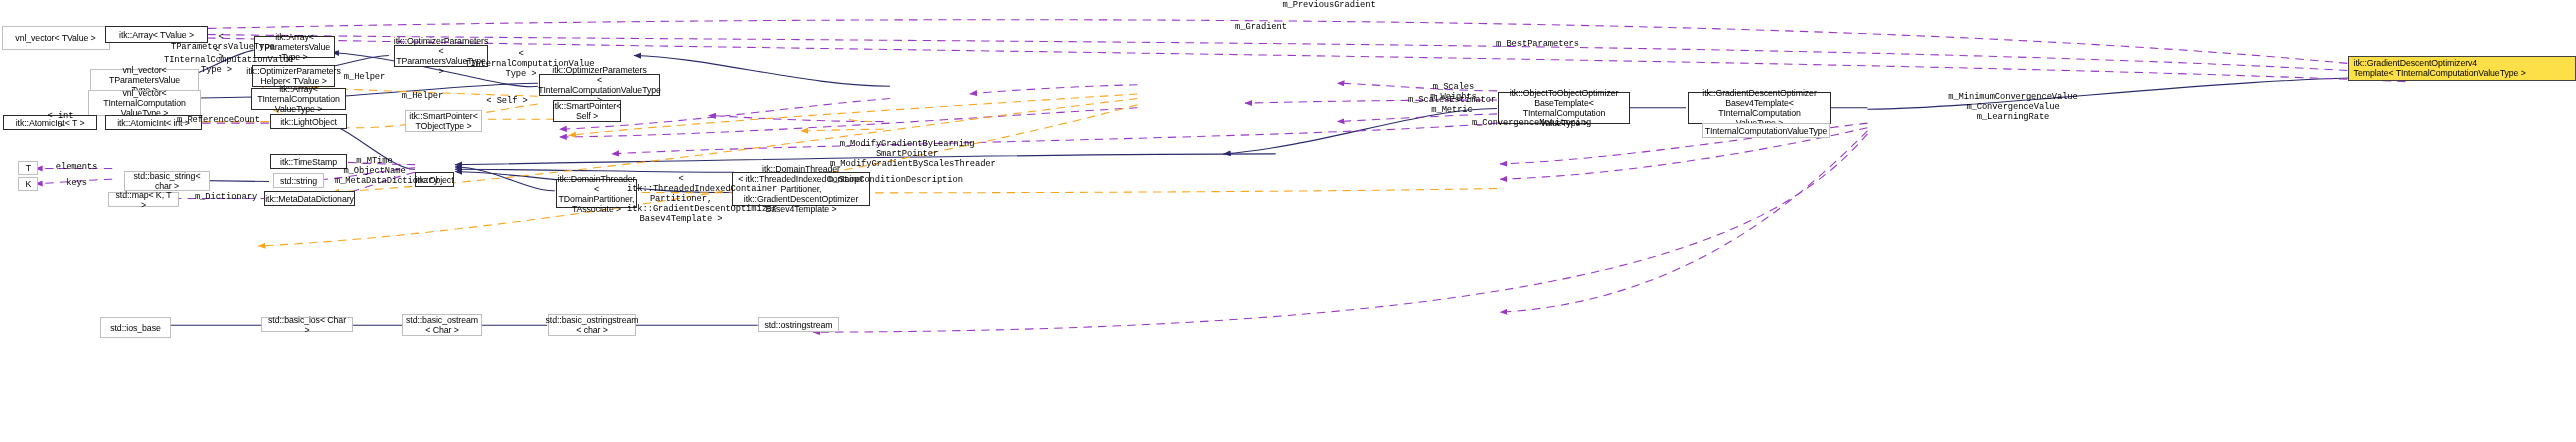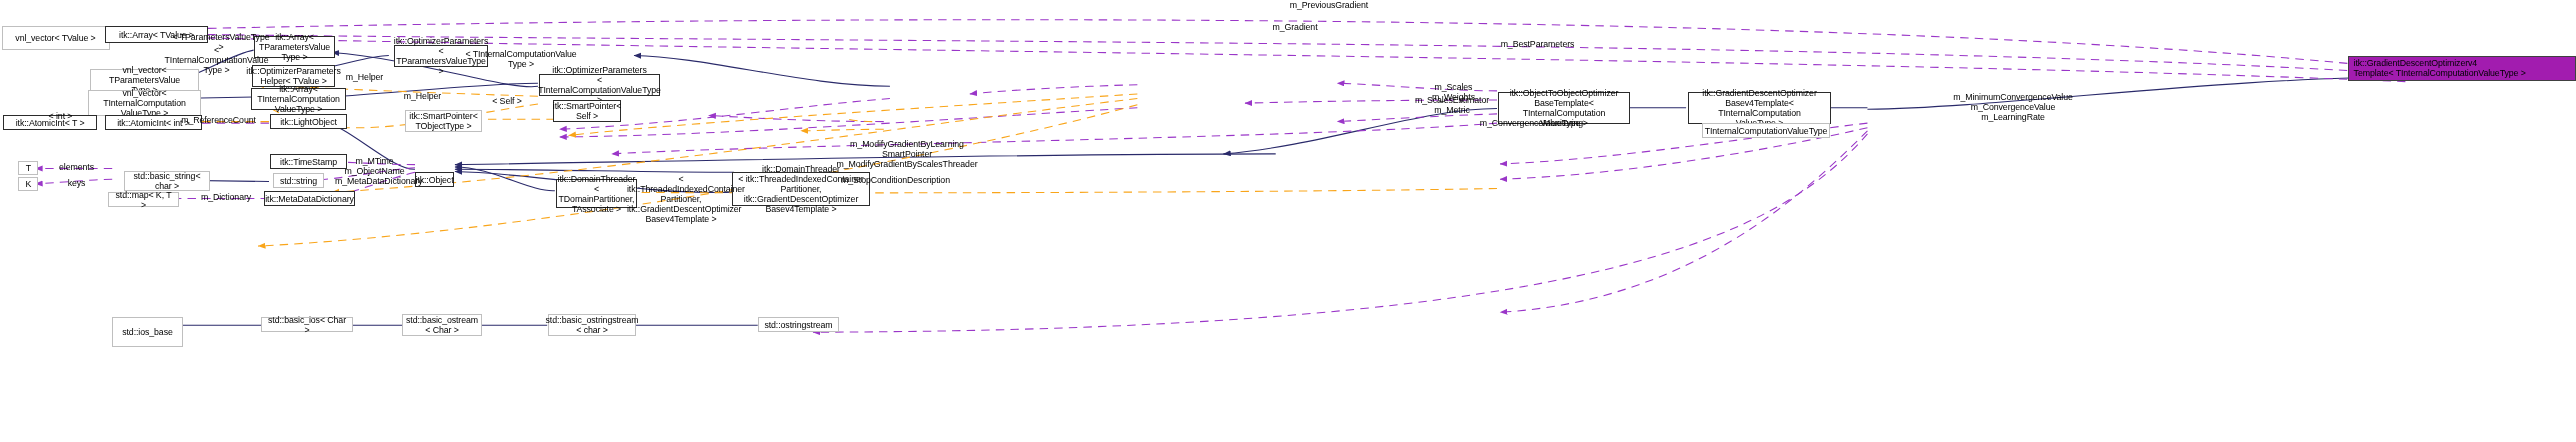--- a/index.html
+++ b/index.html
@@ -29,32 +29,33 @@
     background:#ffffff;
     white-space:pre-line;
     padding:0.8px 3.1px;
     letter-spacing:-0.1px;
   }
   
   .node.ext{ border:0.8px solid #bfbfbf; }
   
   .node.itk{ border:1.2px solid #2b2b2b; }
   
-  .node.focus{ border:1.2px solid #404040; background:#a21caf; }
+  .node.focus{ border:1.2px solid #404040; background:#fde047; }
   .node.lft{ justify-content:flex-start; text-align:left; }
 
   .edgelabel{
     position:absolute;
     font-size:8.8px;
     line-height:10px;
     color:#000000;
     text-align:center;
     white-space:pre-line;
     letter-spacing:-0.1px;
     background:transparent;
+    font-family:Liberation Mono, monospace;
   }
 </style>
 </head>
 <body>
 
 <div id="canvas">
 
   <svg id="edges" viewBox="0 0 3352 576">
     <defs>
       <marker id="arrowNavy" markerWidth="11" markerHeight="11" refX="9.5" refY="4" orient="auto" markerUnits="userSpaceOnUse">
@@ -174,21 +175,21 @@
 
   <div class="node ext" style="left:124px;top:171px;width:86px;height:20px;"><span>std::basic_string&lt;
 char &gt;</span></div>
 
   <div class="node ext" style="left:273px;top:173px;width:51px;height:15.4px;"><span>std::string</span></div>
 
   <div class="node ext" style="left:108px;top:192px;width:71px;height:15.4px;"><span>std::map&lt; K, T &gt;</span></div>
 
   <div class="node itk" style="left:264px;top:191px;width:91px;height:15.4px;"><span>itk::MetaDataDictionary</span></div>
 
-  <div class="node ext" style="left:112px;top:317px;width:71px;height:30px;"><span>std::ios_base</span></div>
+  <div class="node ext" style="left:100px;top:317px;width:71px;height:21px;"><span>std::ios_base</span></div>
 
   <div class="node ext" style="left:261px;top:317px;width:92px;height:15.4px;"><span>std::basic_ios&lt; Char &gt;</span></div>
 
   <div class="node ext" style="left:402px;top:314px;width:80px;height:22px;"><span>std::basic_ostream
 &lt; Char &gt;</span></div>
 
   <div class="node ext" style="left:548px;top:314px;width:88px;height:22px;"><span>std::basic_ostringstream
 &lt; char &gt;</span></div>
 
   <div class="node ext" style="left:758px;top:317px;width:81px;height:15.4px;"><span>std::ostringstream</span></div>
@@ -222,21 +223,21 @@
 
   <div class="node focus lft" style="left:2348px;top:56px;width:228px;height:24.6px;padding-left:4.6px;"><span>itk::GradientDescentOptimizerv4
 Template&lt; TInternalComputationValueType &gt;</span></div>
 
   <div class="node ext" style="left:18.4px;top:161px;width:20px;height:14px;"><span>T</span></div>
 
   <div class="node ext" style="left:18.4px;top:177px;width:20px;height:14px;"><span>K</span></div>
 
   <div class="edgelabel" style="left:1260px;top:0px;width:138px;"><span>m_PreviousGradient</span></div>
 
-  <div class="edgelabel" style="left:1241px;top:21.5px;width:108px;"><span>m_Gradient</span></div>
+  <div class="edgelabel" style="left:1207px;top:21.5px;width:108px;"><span>m_Gradient</span></div>
 
   <div class="edgelabel" style="left:1476px;top:39px;width:123px;"><span>m_BestParameters</span></div>
 
   <div class="edgelabel" style="left:171px;top:32px;width:100px;"><span>&lt; TParametersValueType &gt;</span></div>
 
   <div class="edgelabel" style="left:164px;top:45px;width:105px;"><span>&lt; TInternalComputationValue
 Type &gt;</span></div>
 
   <div class="edgelabel" style="left:465px;top:49px;width:112px;"><span>&lt; TInternalComputationValue
 Type &gt;</span></div>

